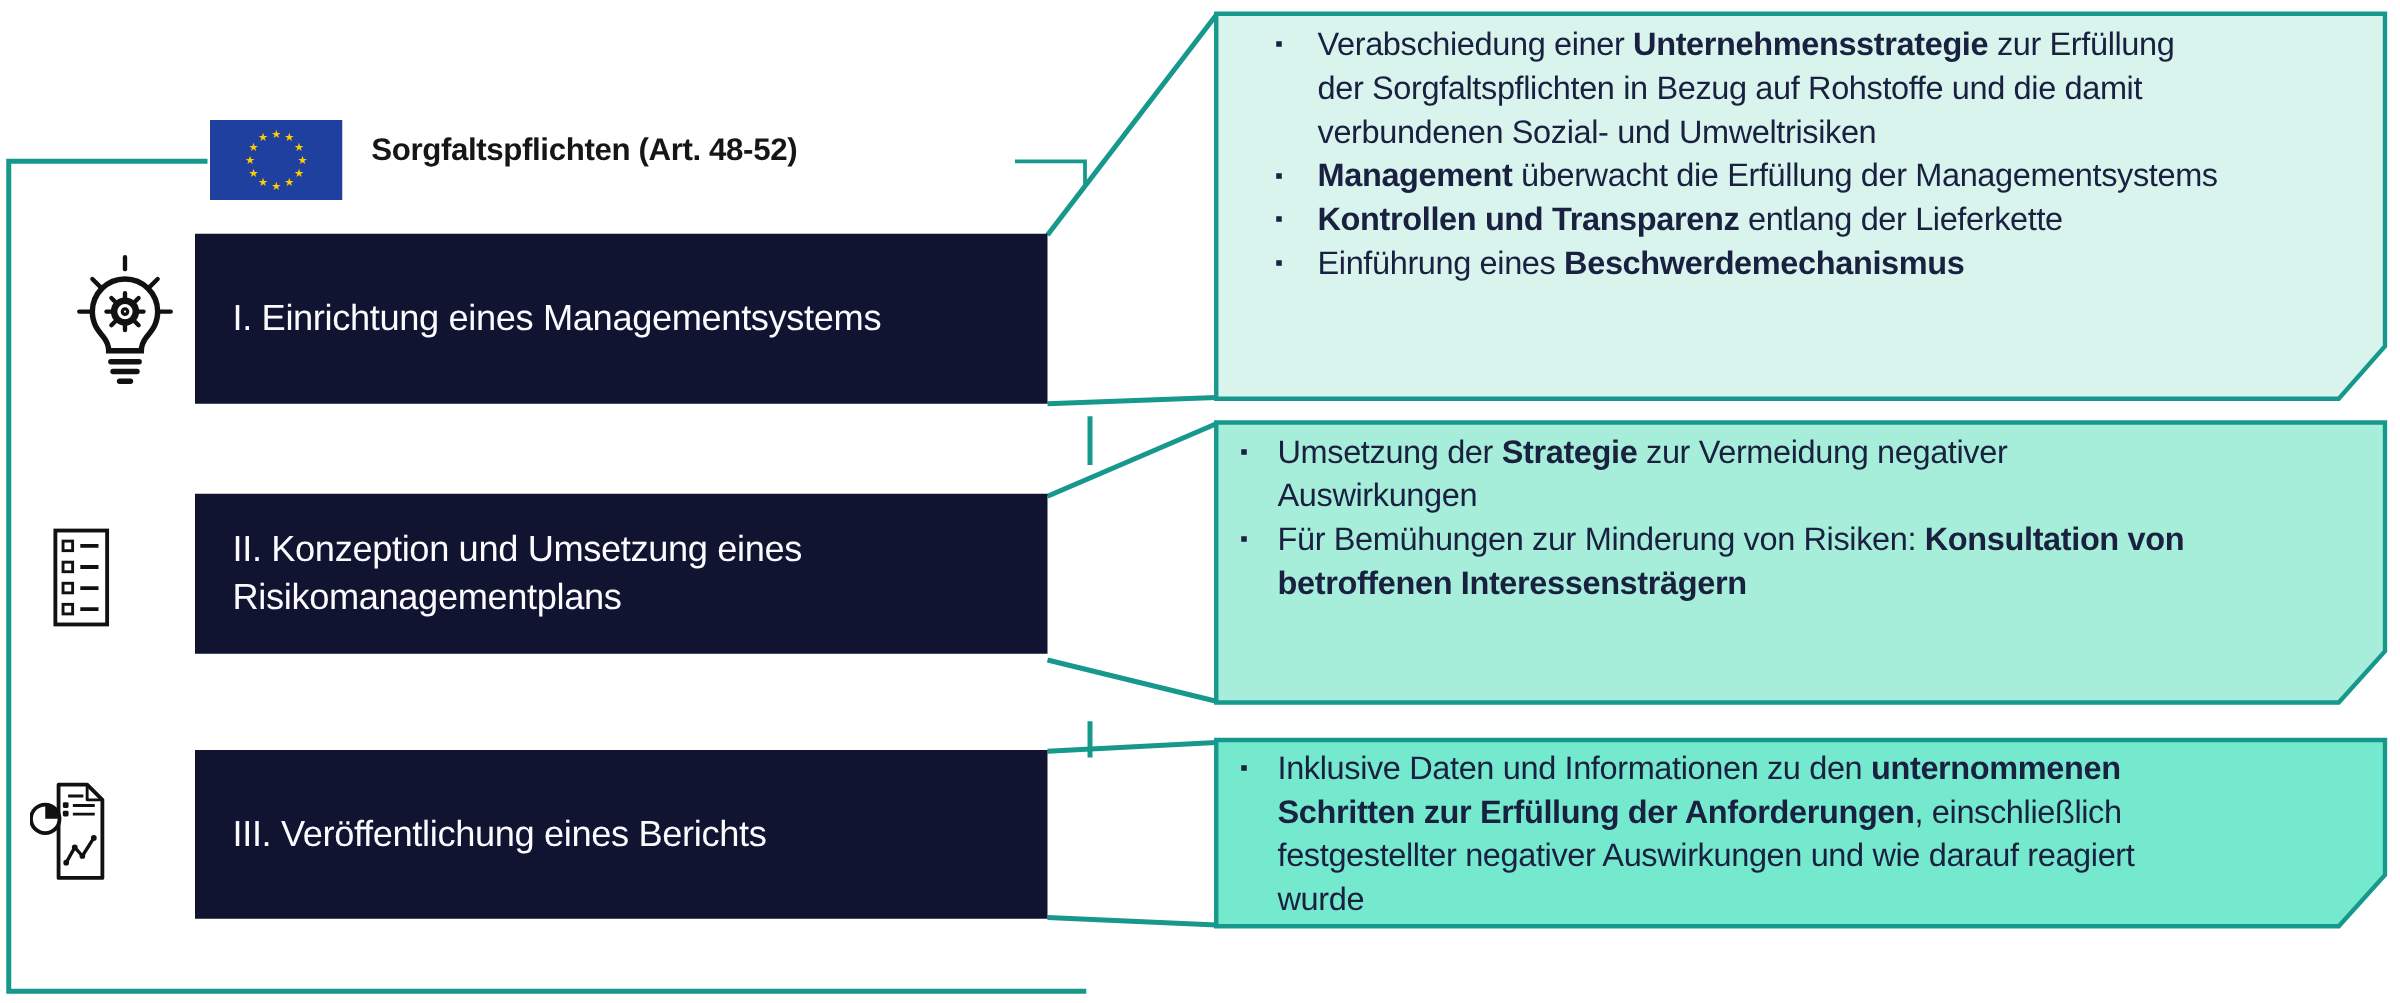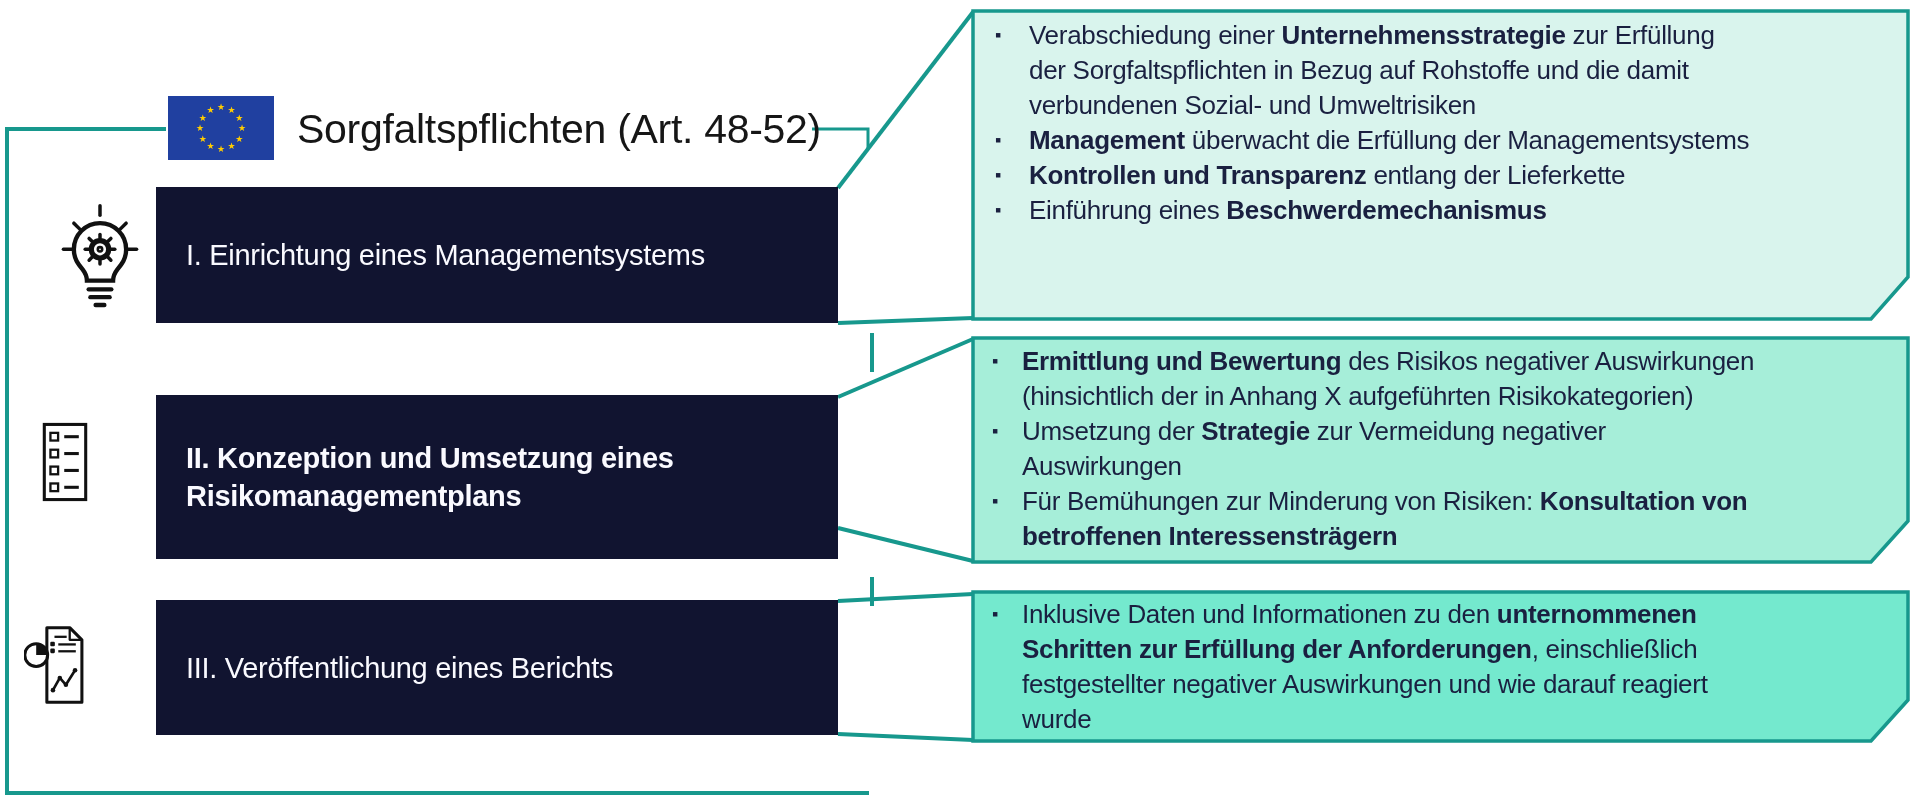--- a/index.html
+++ b/index.html
@@ -7,49 +7,49 @@
     --callout-fill-3:#74e9ce; --text-dark:#1a2040; --label-light:#fafaff; --flag-blue:#2040a0;
     --flag-stars:#ffcc00; --title-color:#161616; --icon-ink:#111111;
   }
   html,body{margin:0;padding:0;background:#ffffff;}
   #root{
     position:relative; width:1920px; height:802px; overflow:hidden; background:#ffffff;
     font-family:"Liberation Sans","DejaVu Sans",sans-serif;
   }
   #wires{position:absolute;left:0;top:0;width:1920px;height:802px;}
   .title{
-    position:absolute; left:297px; top:106px; font-size:41px; font-weight:400;
+    position:absolute; left:297px; top:106px; font-size:25px; font-weight:700;
     color:var(--title-color); letter-spacing:-0.3px; white-space:nowrap;
   }
   .flag{position:absolute; left:168px; top:96px; width:106px; height:64px;}
   .step{
     position:absolute; left:156px; width:682px; background:var(--navy-box);
     display:flex; align-items:center; box-sizing:border-box; padding-left:30px;
   }
   .step span{
     color:var(--label-light); font-size:29px; line-height:38px; letter-spacing:-0.3px;
     white-space:pre-line;
   }
   #step1{top:187px; height:136px;}
-  #step2{top:395px; height:164px;font-weight:bold;}
+  #step2{top:395px; height:128px;}
   #step3{top:600px; height:135px;}
   .icon{position:absolute;}
   #icon1{left:56px; top:204px; width:88px; height:108px;}
   #icon2{left:42px; top:421px; width:46px; height:82px;}
   #icon3{left:24px; top:620px; width:64px; height:90px;}
   .bullets{
     position:absolute; margin:0; padding:0; list-style:none;
     color:var(--text-dark); font-size:26px; line-height:35px; letter-spacing:-0.3px;
   }
   .bullets li{position:relative; white-space:pre-line;}
   .bullets li::before{
     content:"\25AA"; position:absolute; left:0; top:0; font-size:18px; line-height:35px;
     color:var(--text-dark);
   }
-  #bullets1{left:995px; top:18px;  width:895px;}
+  #bullets1{left:1020px; top:18px;  width:895px;}
   #bullets2{left:992px;  top:344px; width:905px;}
   #bullets3{left:992px;  top:597px; width:905px;}
   #bullets1 li{padding-left:34px;}
   #bullets2 li,#bullets3 li{padding-left:30px;}
   .b{font-weight:700;}
 </style>
 </head>
 <body>
 
 <div id="root">
@@ -184,22 +184,20 @@
 
   <ul class="bullets" id="bullets1">
       <li><span>Verabschiedung einer </span><span class="b">Unternehmensstrategie</span><span> zur Erfüllung
 der Sorgfaltspflichten in Bezug auf Rohstoffe und die damit
 verbundenen Sozial- und Umweltrisiken</span></li>
       <li><span class="b">Management</span><span> überwacht die Erfüllung der Managementsystems</span></li>
       <li><span class="b">Kontrollen und Transparenz</span><span> entlang der Lieferkette</span></li>
       <li><span>Einführung eines </span><span class="b">Beschwerdemechanismus</span></li>
     </ul>
   <ul class="bullets" id="bullets2">
-      <li><span class="b">Ermittlung und Bewertung</span><span> des Risikos negativer Auswirkungen
-(hinsichtlich der in Anhang X aufgeführten Risikokategorien)</span></li>
       <li><span>Umsetzung der </span><span class="b">Strategie</span><span> zur Vermeidung negativer
 Auswirkungen</span></li>
       <li><span>Für Bemühungen zur Minderung von Risiken: </span><span class="b">Konsultation von
 betroffenen Interessensträgern</span></li>
     </ul>
   <ul class="bullets" id="bullets3">
       <li><span>Inklusive Daten und Informationen zu den </span><span class="b">unternommenen
 Schritten zur Erfüllung der Anforderungen</span><span>, einschließlich
 festgestellter negativer Auswirkungen  und wie darauf reagiert
 wurde</span></li>

